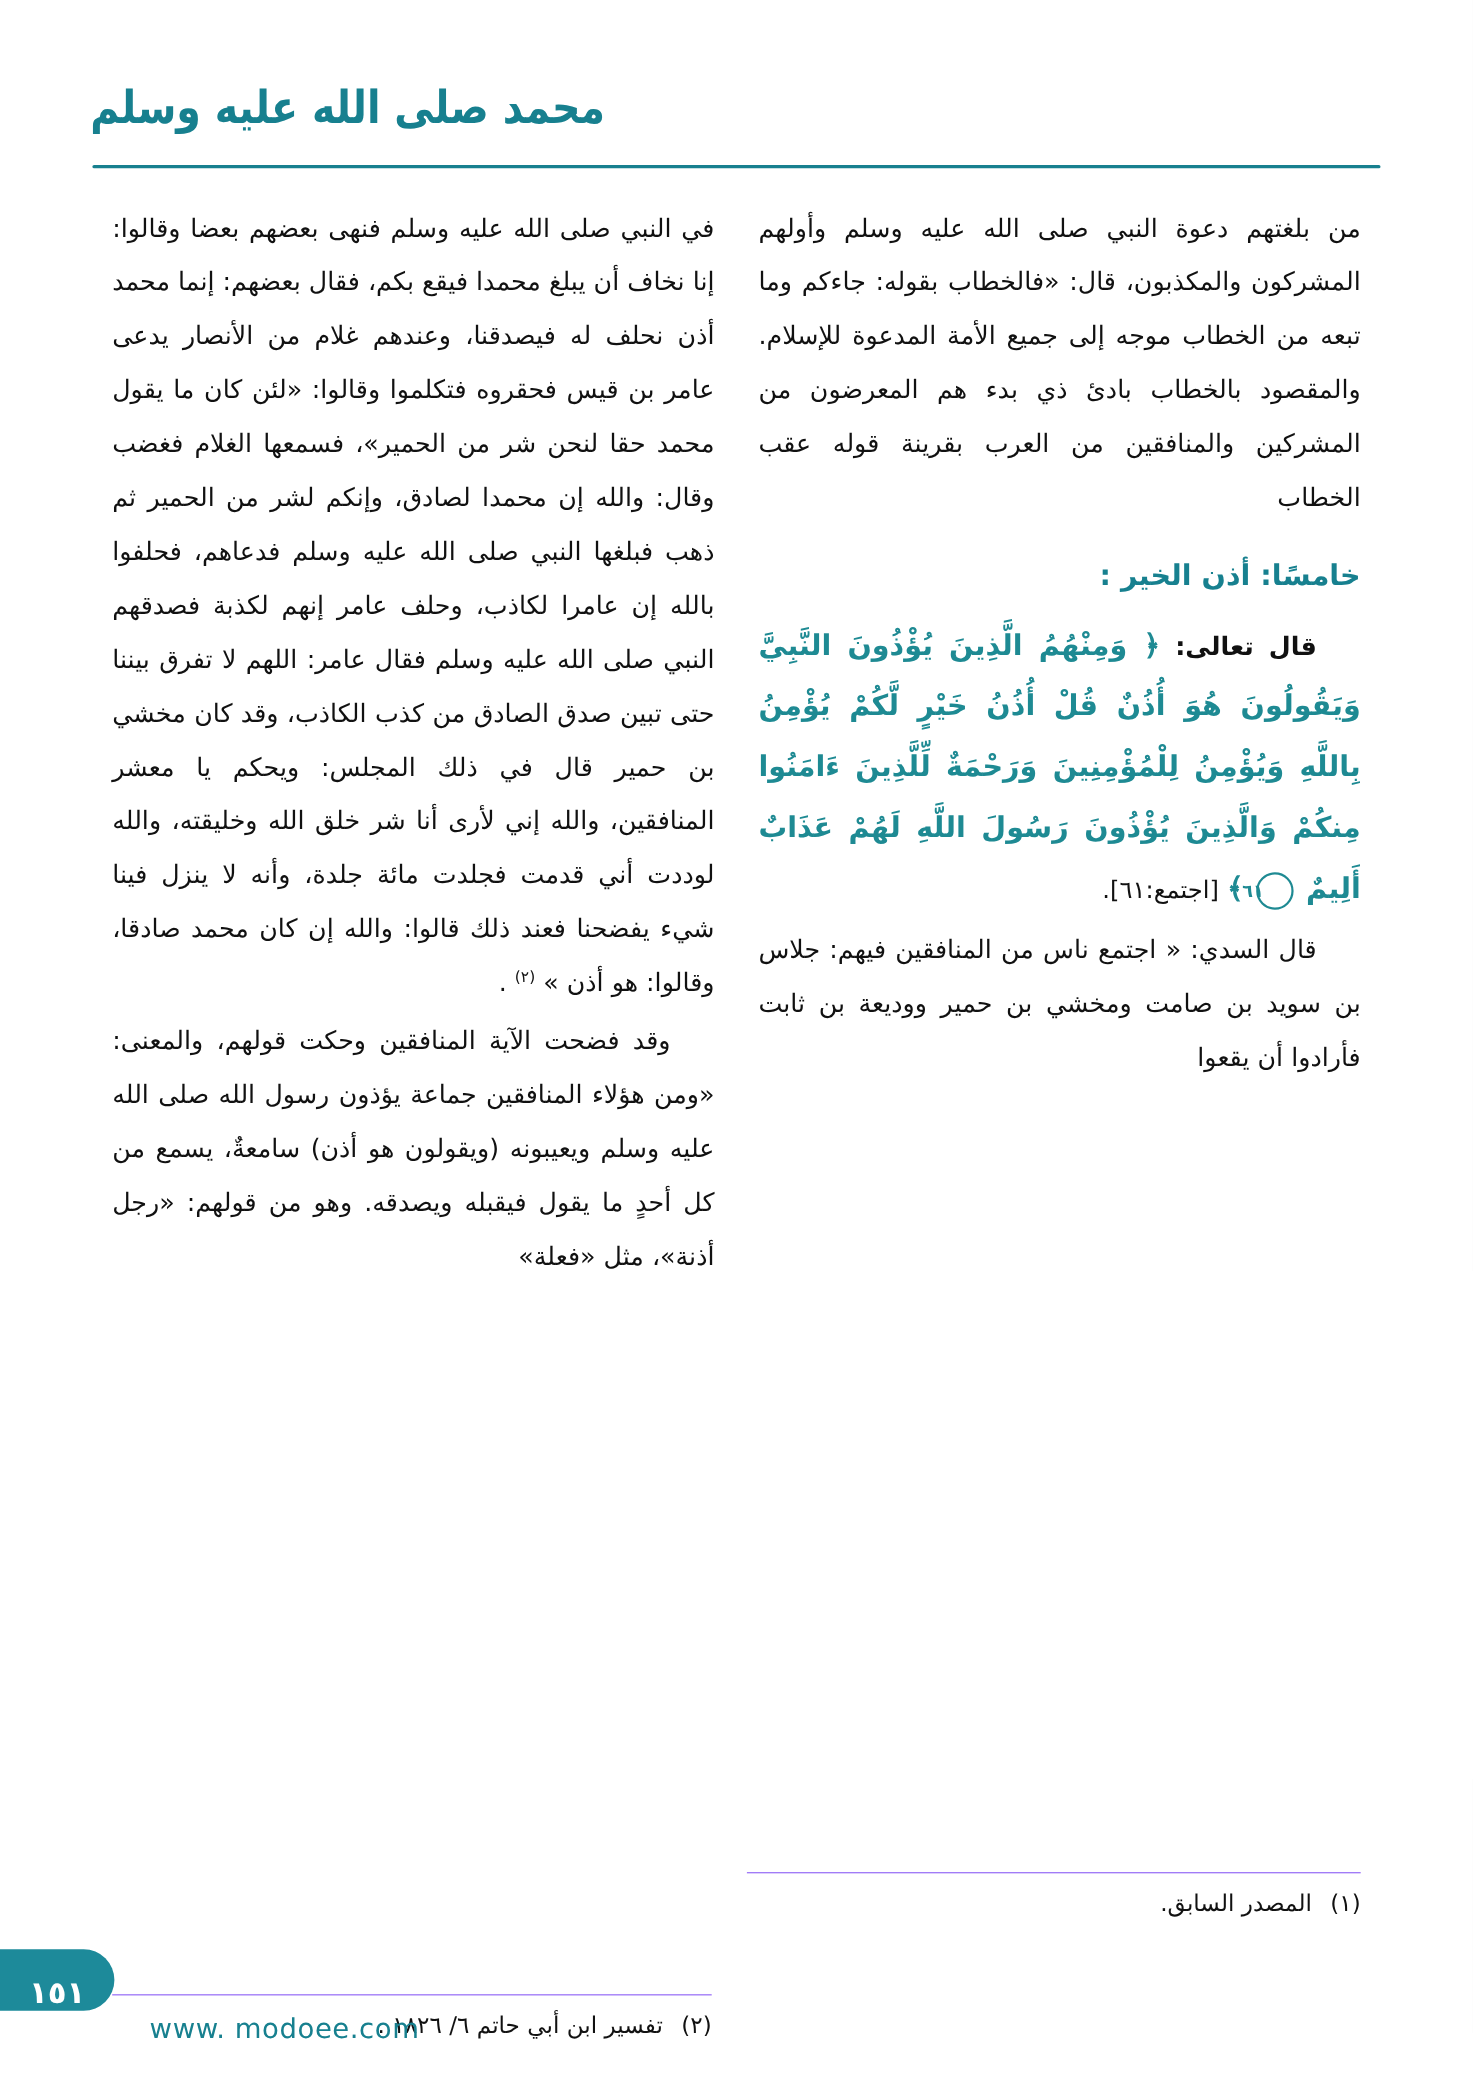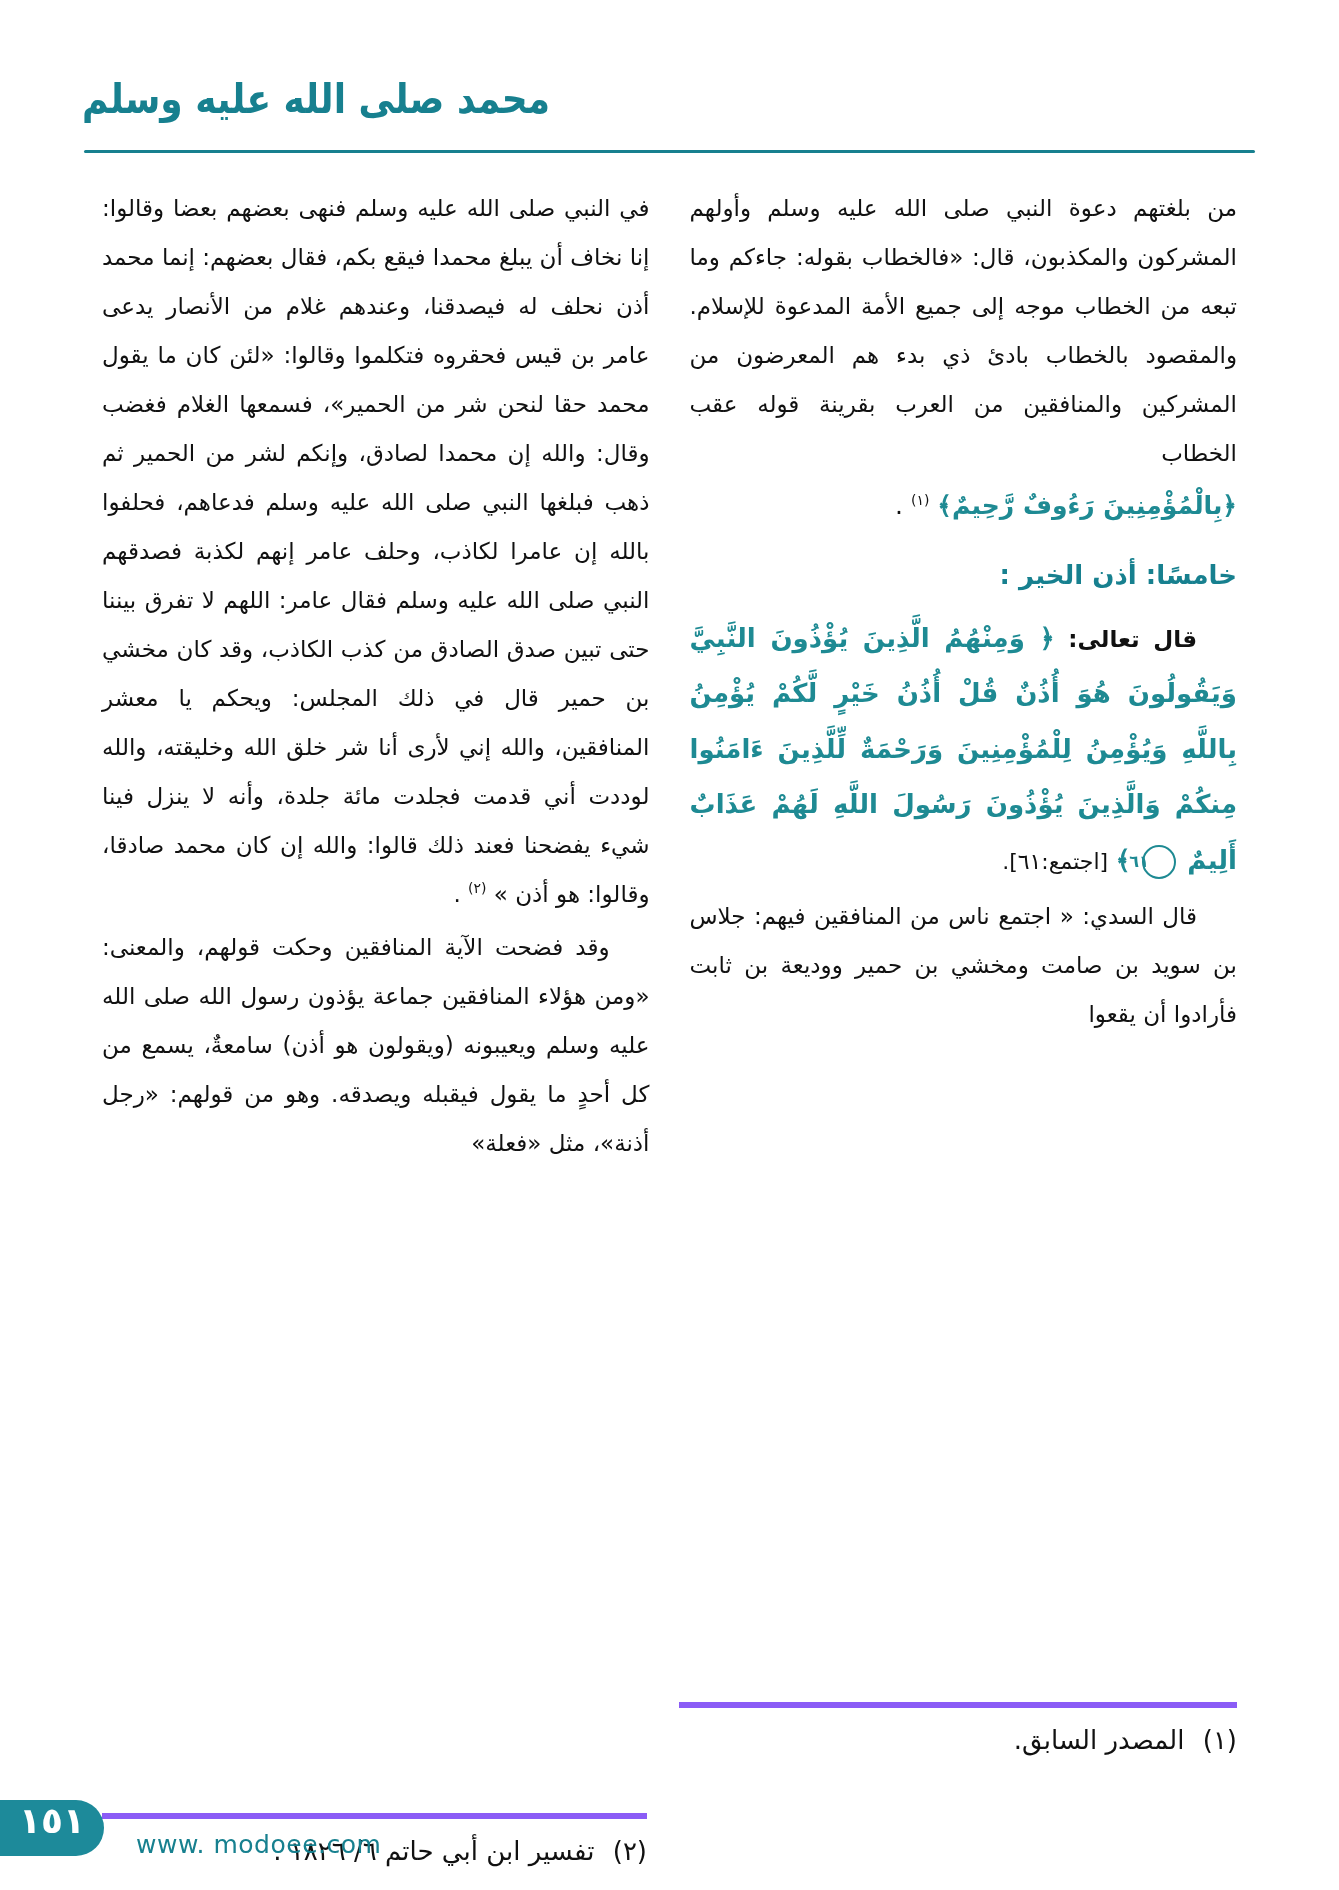--- a/index.html
+++ b/index.html
@@ -62,35 +62,35 @@
     width:34px;height:34px;
     border:2px solid #1e8a93;border-radius:50%;
     font-size:16px;color:#1e8a93;font-weight:bold;
     vertical-align:middle;margin:0 4px;
     box-sizing:border-box;
   }
   .verse-ref{color:#111;font-weight:normal;font-size:22px;}
   
   .footnote{
     position:absolute;
-    font-size:26px;line-height:1.7;
-    border-top:6px solid #8b5cf6;
+    font-size:21px;line-height:1.7;
+    border-top:1px solid #8b5cf6;
     padding-top:10px;
   }
   .footnote-right{top:1702px;right:102px;width:558px;}
   .footnote-left{top:1813px;left:102px;width:545px;}
   .fn-marker{margin-left:10px;}
   
   .page-tab{
     position:absolute;left:0;top:1772px;
     width:104px;height:56px;
     background:#1d8a9a;
     border-radius:0 28px 28px 0;
-    display:flex;align-items:flex-start;justify-content:center;
-    color:#fff;font-size:36px;font-weight:bold;margin-top:28px;
+    display:flex;align-items:flex-end;justify-content:center;
+    color:#fff;font-size:28px;font-weight:bold;
   }
   .website{
     position:absolute;left:136px;top:1786px;
     color:#17808f;font-size:25px;direction:ltr;
     letter-spacing:0.5px;
     margin-top:44px;
   }
 </style>
 </head>
 <body>
@@ -98,25 +98,20 @@
 <div class="page">
 
   <div class="calligraphy">محمد صلى الله عليه وسلم</div>
   <div class="header-rule"></div>
 
   <div class="content">
 
     <div class="col">
       <p class="para no-indent"><span>من بلغتهم دعوة النبي صلى الله عليه وسلم وأولهم المشركون والمكذبون، قال: «فالخطاب بقوله: جاءكم وما تبعه من الخطاب موجه إلى جميع الأمة المدعوة للإسلام. والمقصود بالخطاب بادئ ذي بدء هم المعرضون من المشركين والمنافقين من العرب بقرينة قوله عقب الخطاب</span></p>
 
-      <div class="quran-line">
-        <span class="quran">﴿بِالْمُؤْمِنِينَ رَءُوفٌ رَّحِيمٌ﴾</span>
-        <sup class="fn-sup">(١)</sup>
-        <span> .</span>
-      </div>
 
 
       <div class="heading">خامسًا: أذن الخير :</div>
 
 
       <p class="para indent">
         <span class="bold-intro">قال تعالى: </span>
         <span class="quran quran-big">﴿ وَمِنْهُمُ الَّذِينَ يُؤْذُونَ النَّبِيَّ وَيَقُولُونَ هُوَ أُذُنٌ قُلْ أُذُنُ خَيْرٍ لَّكُمْ يُؤْمِنُ بِاللَّهِ وَيُؤْمِنُ لِلْمُؤْمِنِينَ وَرَحْمَةٌ لِّلَّذِينَ ءَامَنُوا مِنكُمْ وَالَّذِينَ يُؤْذُونَ رَسُولَ اللَّهِ لَهُمْ عَذَابٌ أَلِيمٌ</span>
         <span class="ayah-num">٦١</span>
         <span class="quran quran-big">﴾</span>

